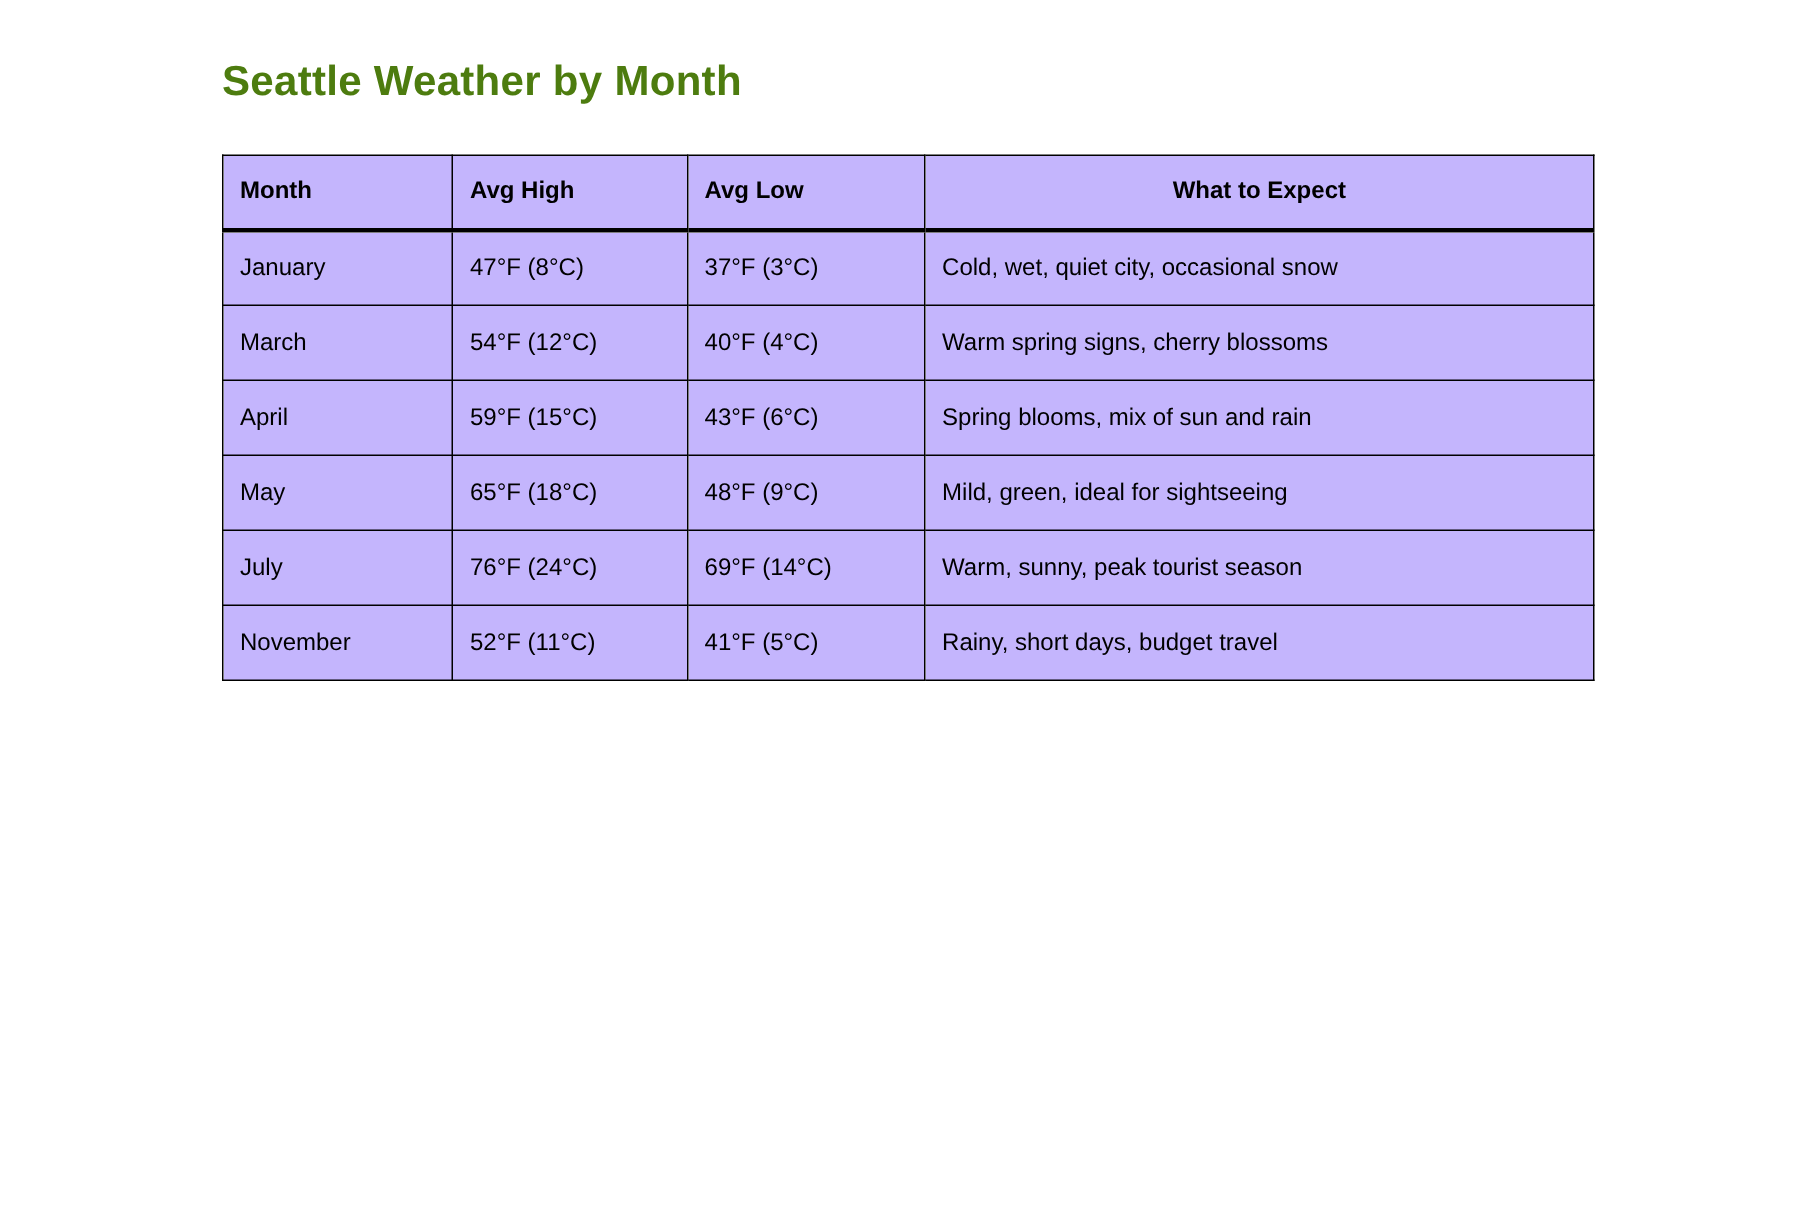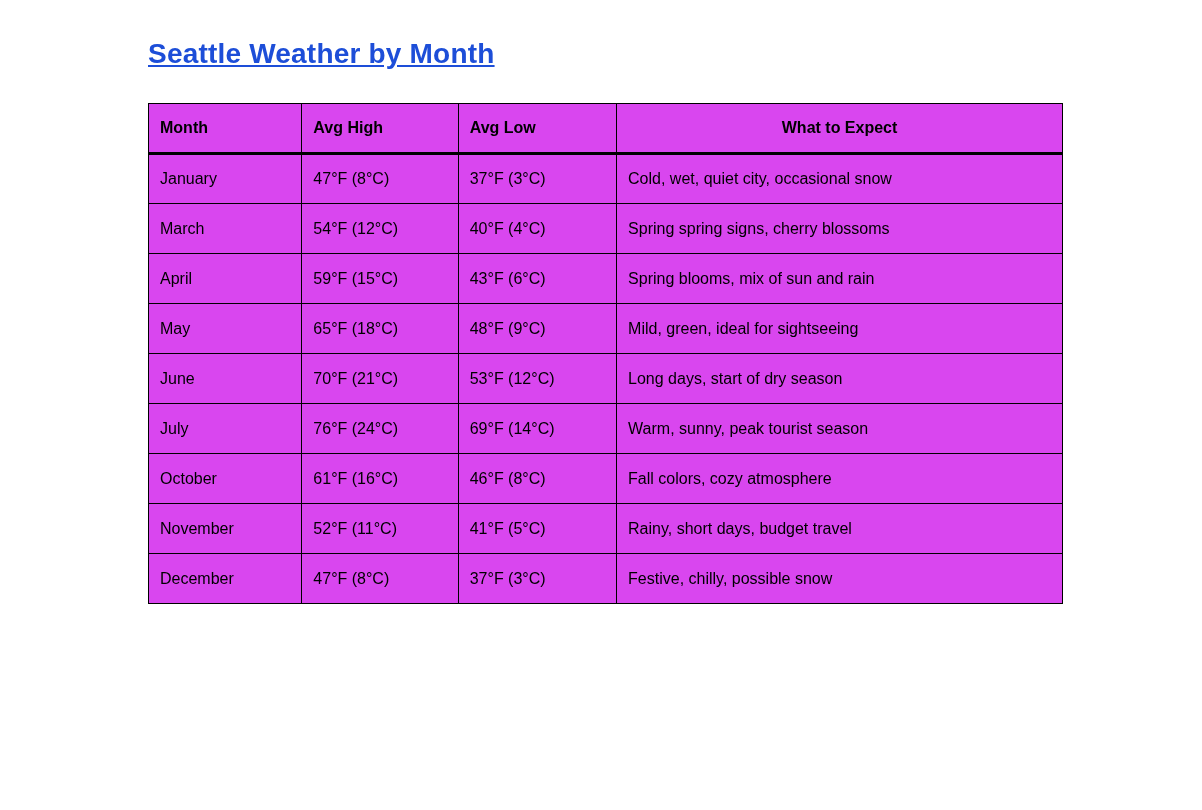--- a/index.html
+++ b/index.html
@@ -29,21 +29,21 @@
     table-layout: fixed;
     width: 915px;
   }
   table.weather th,
   table.weather td {
     border: 1px solid #000000;
     font-size: 16px;
     padding: 0 0 0 11px;
     text-align: left;
     vertical-align: middle;
-    background: #d946ef;
+    background: #c4b5fd;
     white-space: nowrap;
     overflow: hidden;
   }
   table.weather th {
     font-weight: 700;
     height: 50px;
     border-bottom: 3px solid #000000;
   }
   table.weather td {
     font-weight: 400;
@@ -52,21 +52,21 @@
   table.weather th:nth-child(1), table.weather td:nth-child(1) { width: 152px; }
   table.weather th:nth-child(2), table.weather td:nth-child(2) { width: 155px; }
   table.weather th:nth-child(3), table.weather td:nth-child(3) { width: 157px; }
   table.weather th:nth-child(4), table.weather td:nth-child(4) { width: 442px; }
   table.weather th.center { text-align: center; padding-left: 0; }
 </style>
 </head>
 <body>
 
 <div class="page">
-  <h1 class="doc-title" style="color: #1d4ed8; text-decoration: underline;">Seattle Weather by Month</h1>
+  <h1 class="doc-title" style="color: #4d7c0f;">Seattle Weather by Month</h1>
 
   <table class="weather">
     <thead>
       <tr>
           <th>Month</th>
           <th>Avg High</th>
           <th>Avg Low</th>
           <th class="center">What to Expect</th>
         </tr>
     </thead>
@@ -74,59 +74,41 @@
         <tr>
           <td>January</td>
           <td>47°F (8°C)</td>
           <td>37°F (3°C)</td>
           <td>Cold, wet, quiet city, occasional snow</td>
         </tr>
         <tr>
           <td>March</td>
           <td>54°F (12°C)</td>
           <td>40°F (4°C)</td>
-          <td>Spring spring signs, cherry blossoms</td>
+          <td>Warm spring signs, cherry blossoms</td>
         </tr>
         <tr>
           <td>April</td>
           <td>59°F (15°C)</td>
           <td>43°F (6°C)</td>
           <td>Spring blooms, mix of sun and rain</td>
         </tr>
         <tr>
           <td>May</td>
           <td>65°F (18°C)</td>
           <td>48°F (9°C)</td>
           <td>Mild, green, ideal for sightseeing</td>
         </tr>
         <tr>
-          <td>June</td>
-          <td>70°F (21°C)</td>
-          <td>53°F (12°C)</td>
-          <td>Long days, start of dry season</td>
-        </tr>
-        <tr>
           <td>July</td>
           <td>76°F (24°C)</td>
           <td>69°F (14°C)</td>
           <td>Warm, sunny, peak tourist season</td>
-        </tr>
-        <tr>
-          <td>October</td>
-          <td>61°F (16°C)</td>
-          <td>46°F (8°C)</td>
-          <td>Fall colors, cozy atmosphere</td>
         </tr>
         <tr>
           <td>November</td>
           <td>52°F (11°C)</td>
           <td>41°F (5°C)</td>
           <td>Rainy, short days, budget travel</td>
         </tr>
-        <tr>
-          <td>December</td>
-          <td>47°F (8°C)</td>
-          <td>37°F (3°C)</td>
-          <td>Festive, chilly, possible snow</td>
-        </tr>
       </tbody>
   </table>
 </div>
 
 </body></html>

